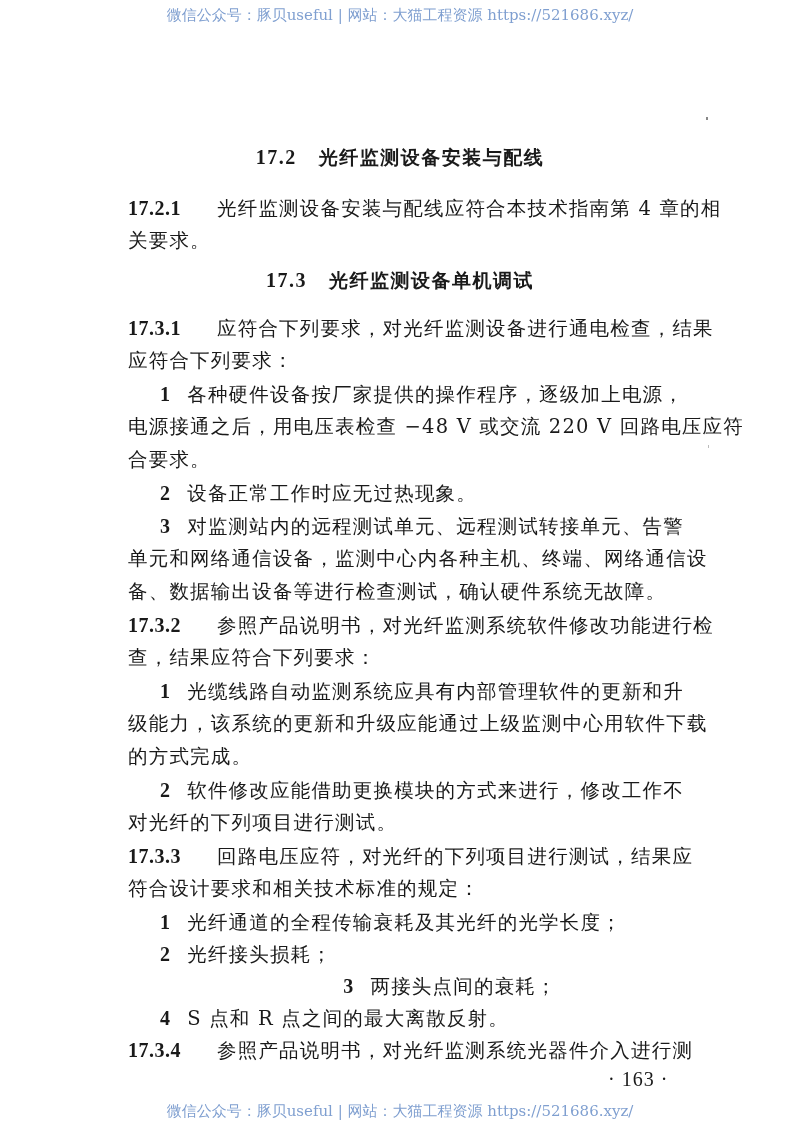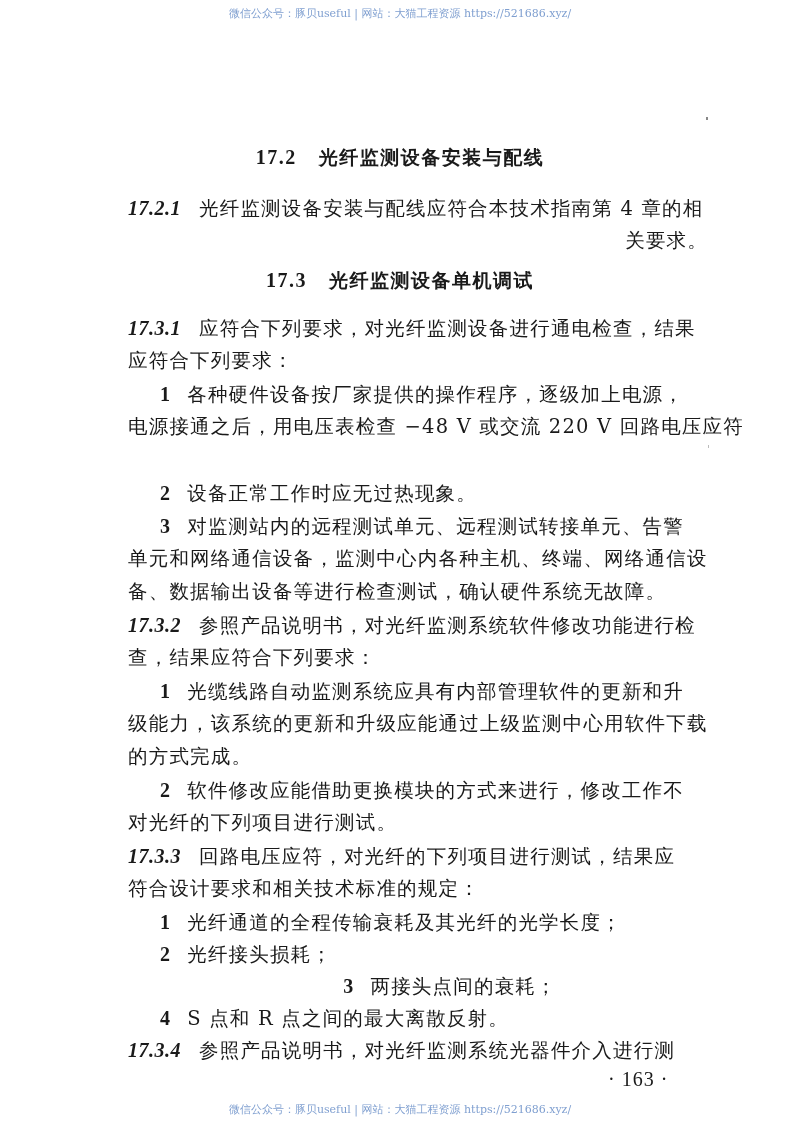--- a/index.html
+++ b/index.html
@@ -3,40 +3,40 @@
 <meta charset="utf-8">
 <style>
   html, body { margin: 0; padding: 0; background: #ffffff; }
   body {
     width: 800px; height: 1138px; position: relative; overflow: hidden;
     font-family: "DejaVu Serif", "Liberation Serif", serif;
     color: #1a1a1a;
   }
   .watermark {
     position: absolute; left: 0; width: 800px; text-align: center;
-    font-size: 11px; color: #7f9fd0;
+    font-size: 15px; color: #7f9fd0;
     font-family: "DejaVu Serif", "Liberation Serif", serif;
   }
   .wm-top { top: 6px; }
   .wm-bottom { top: 1102px; }
   .speck { position: absolute; background: #888; }
   .page { position: absolute; left: 0; top: 12px; width: 800px; height: 1138px; }
   .line {
     position: absolute; left: 128px; width: 580px;
     font-size: 19.5px; letter-spacing: 1.2px; white-space: nowrap;
     line-height: 26px;
   }
   .indent { left: 160px; }
   .heading {
     position: absolute; left: 0; width: 800px; text-align: center;
     font-size: 19px; font-weight: bold; letter-spacing: 1.5px;
     font-family: "DejaVu Sans", "Liberation Sans", sans-serif;
   }
   .heading .num { margin-right: 22px; font-family: "Liberation Serif", serif; font-size: 20px; }
-  .clause-num { font-weight: bold; font-family: "Liberation Serif", serif; font-size: 20px; margin-right: 18px; letter-spacing: 0.5px; font-style: italic; }
+  .clause-num { font-weight: bold; font-family: "Liberation Serif", serif; font-size: 20px; margin-right: 36px; letter-spacing: 0.5px; }
   .item-num { font-weight: bold; font-family: "Liberation Serif", serif; font-size: 20px; margin-right: 16px; }
   .pagenum {
     position: absolute; left: 608px; top: 983px; font-size: 20px;
     font-family: "Liberation Serif", serif; letter-spacing: 1px;
   }
 </style>
 </head>
 <body>
 
 <div class="watermark wm-top">微信公众号：豚贝useful | 网站：大猫工程资源 https://521686.xyz/</div>
@@ -45,35 +45,36 @@
   <span class="speck" style="left:706px;top:105px;width:2px;height:3px;"></span>
   <span class="speck" style="left:708px;top:433px;width:1px;height:3px;background:#bbb;"></span>
 
   <div class="heading" style="top:133px;">
     <span class="num">17.2</span><span>光纤监测设备安装与配线</span>
   </div>
 
   <div class="line" style="top:183px;">
     <span class="clause-num">17.2.1</span><span>光纤监测设备安装与配线应符合本技术指南第 4 章的相</span>
   </div>
-  <div class="line" style="top:216px;text-align:right;">关要求。</div>
+  <div class="line" style="top:216px;">关要求。</div>
 
   <div class="heading" style="top:256px;">
     <span class="num">17.3</span><span>光纤监测设备单机调试</span>
   </div>
 
   <div class="line" style="top:303px;">
     <span class="clause-num">17.3.1</span><span>应符合下列要求，对光纤监测设备进行通电检查，结果</span>
   </div>
   <div class="line" style="top:336px;">应符合下列要求：</div>
 
   <div class="line indent" style="top:369px;">
     <span class="item-num">1</span><span>各种硬件设备按厂家提供的操作程序，逐级加上电源，</span>
   </div>
   <div class="line" style="top:402px;">电源接通之后，用电压表检查 −48 V 或交流 220 V 回路电压应符</div>
+  <div class="line" style="top:435px;">合要求。</div>
 
   <div class="line indent" style="top:468px;">
     <span class="item-num">2</span><span>设备正常工作时应无过热现象。</span>
   </div>
 
   <div class="line indent" style="top:501px;">
     <span class="item-num">3</span><span>对监测站内的远程测试单元、远程测试转接单元、告警</span>
   </div>
   <div class="line" style="top:534px;">单元和网络通信设备，监测中心内各种主机、终端、网络通信设</div>
   <div class="line" style="top:567px;">备、数据输出设备等进行检查测试，确认硬件系统无故障。</div>

